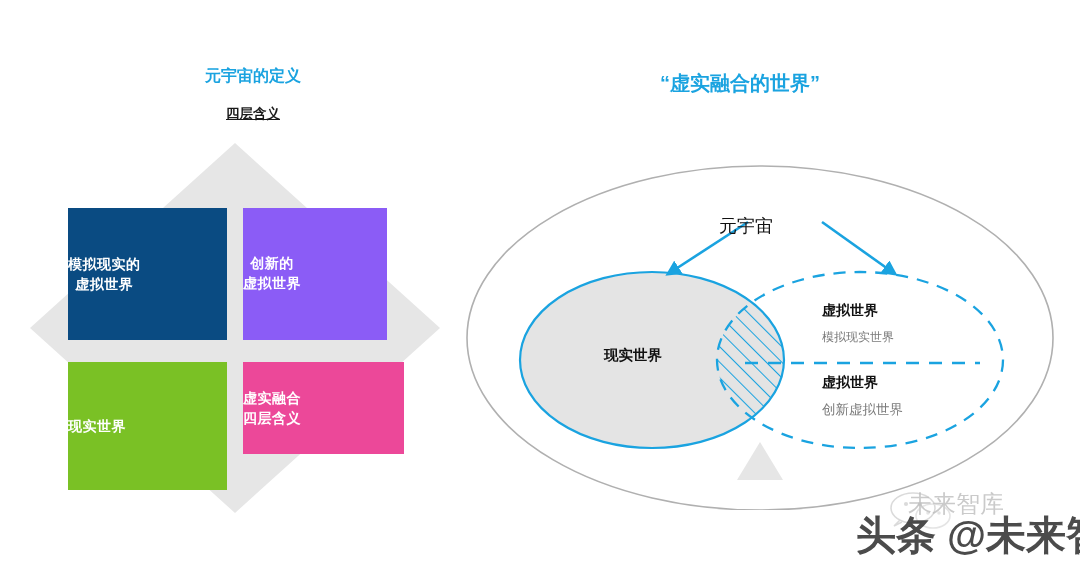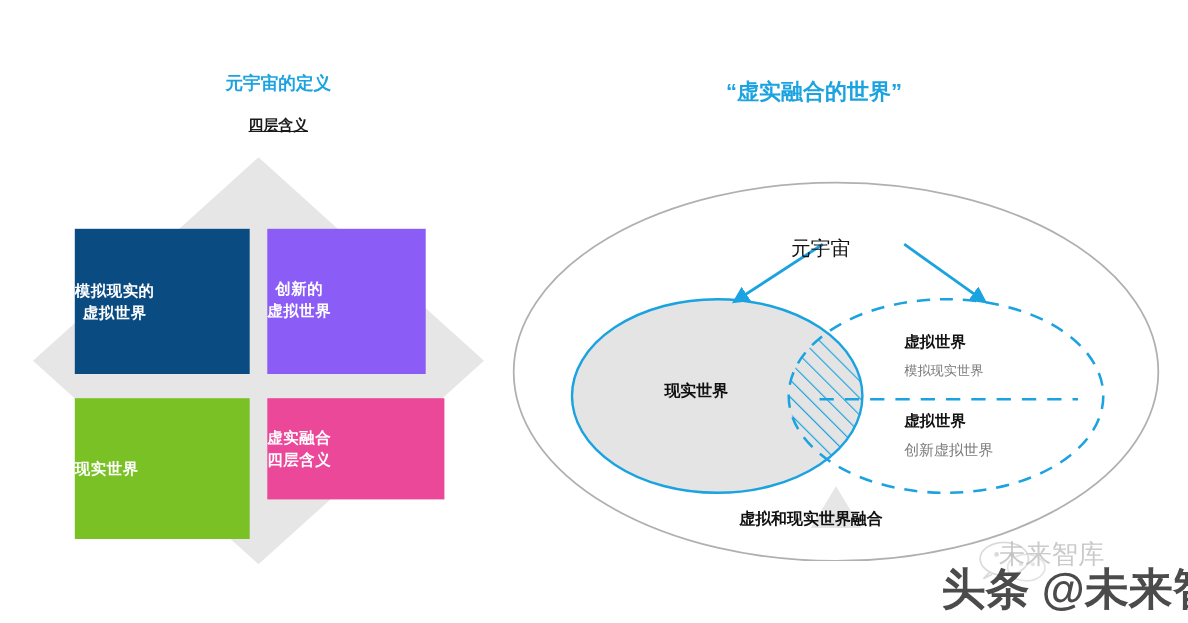--- a/index.html
+++ b/index.html
@@ -149,21 +149,20 @@
     <line x1="288" y1="72" x2="208" y2="124" stroke="#1aa3e0" stroke-width="2.6" marker-end="url(#arw)"></line>
     <line x1="362" y1="72" x2="435" y2="124" stroke="#1aa3e0" stroke-width="2.6" marker-end="url(#arw)"></line>
   </svg>
 
   <div class="lbl lbl-meta">元宇宙</div>
   <div class="lbl lbl-real">现实世界</div>
   <div class="lbl lbl-v1-t">虚拟世界</div>
   <div class="lbl lbl-v1-s">模拟现实世界</div>
   <div class="lbl lbl-v2-t">虚拟世界</div>
   <div class="lbl lbl-v2-s">创新虚拟世界</div>
-  <div class="lbl lbl-bottom">虚拟和现实世界融合</div>
 
   <div class="wm-faint">未来智库</div>
   <svg class="wm-chat" width="66" height="40" viewBox="0 0 66 40">
     <ellipse cx="25" cy="16" rx="22" ry="15" fill="none" stroke="#bdbdbd" stroke-width="1.6"></ellipse>
     <path d="M12 28 L6 34 L14 30" fill="none" stroke="#bdbdbd" stroke-width="1.6"></path>
     <circle cx="18" cy="12" r="2.1" fill="#bdbdbd"></circle>
     <circle cx="32" cy="12" r="2.1" fill="#bdbdbd"></circle>
     <ellipse cx="45" cy="24" rx="17" ry="12" fill="none" stroke="#cfcfcf" stroke-width="1.6"></ellipse>
     <circle cx="40" cy="21" r="1.8" fill="#cfcfcf"></circle>
     <circle cx="51" cy="21" r="1.8" fill="#cfcfcf"></circle>

